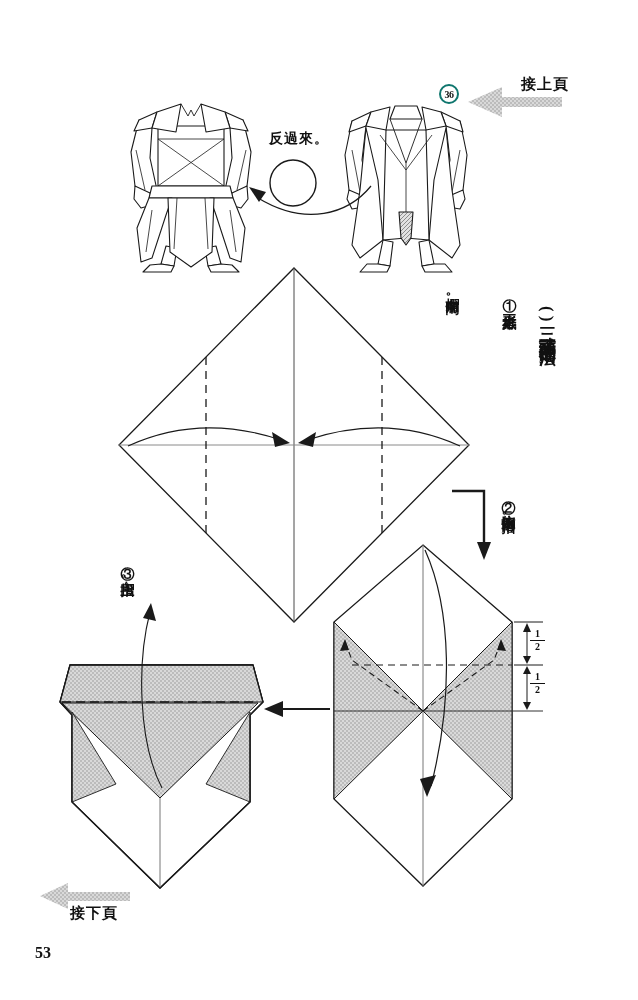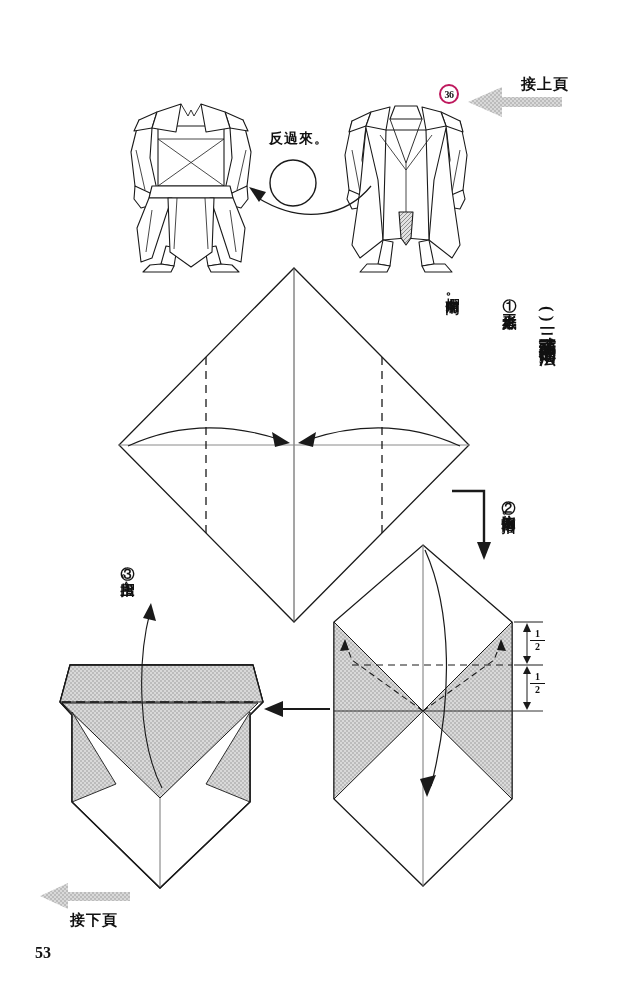--- a/index.html
+++ b/index.html
@@ -7,23 +7,23 @@
     position:relative;width:638px;height:1000px;background:#ffffff;
     font-family:Liberation Serif, serif;color:#111;
     overflow:hidden;margin:0 auto;
   }
   #art{position:absolute;left:0;top:0;z-index:1;}
   .txt{position:absolute;z-index:2;white-space:pre;color:#111;}
   .vtxt{writing-mode:vertical-rl;}
   .vtxt .line{display:block;}
   .bold{font-weight:bold;}
   #nav-prev{left:521px;top:75px;font-size:15px;letter-spacing:1px;}
-  #nav-next{left:70px;top:904px;font-size:15px;letter-spacing:1px;margin-top:7px;}
+  #nav-next{left:70px;top:904px;font-size:15px;letter-spacing:1px;}
   #badge{
-    left:439px;top:84px;width:20px;height:20px;border:2px solid #be185d;border-radius:50%;
+    left:439px;top:84px;width:20px;height:20px;border:2px solid #0f766e;border-radius:50%;
     font-size:10px;font-weight:bold;display:flex;align-items:center;justify-content:center;
     box-sizing:border-box;letter-spacing:-0.5px;background:#fff;
   }
   #caption{left:18px;top:186px;font-size:16px;line-height:23px;}
   #flip-label{left:269px;top:130px;font-size:14px;letter-spacing:1px;}
   #heading{left:536px;top:306px;height:175px;font-size:17px;letter-spacing:2px;}
   #step1-label{left:405px;top:287px;height:95px;font-size:14px;line-height:19px;letter-spacing:1px;}
   #step2-label{left:499px;top:489px;height:122px;font-size:14px;letter-spacing:1px;}
   #step3-label{left:118px;top:555px;height:82px;font-size:14px;letter-spacing:1px;}
   .fraction{

